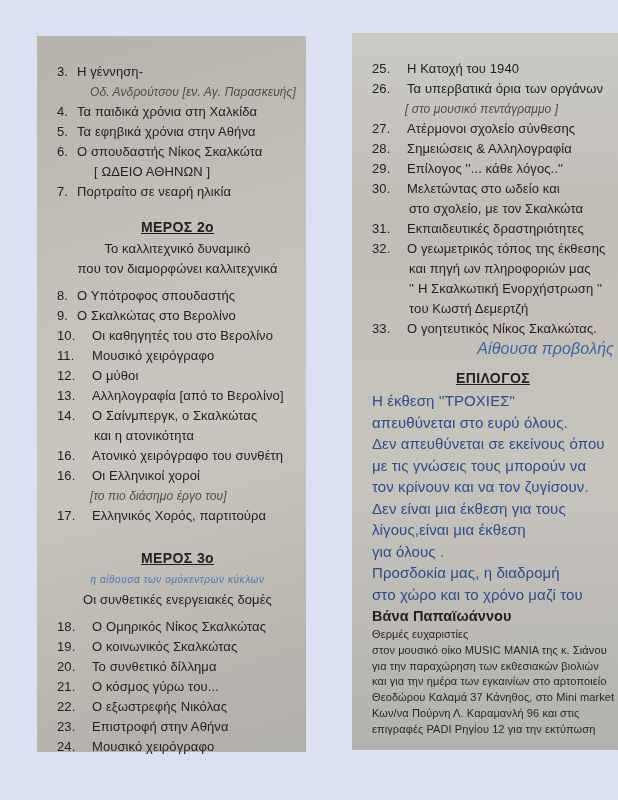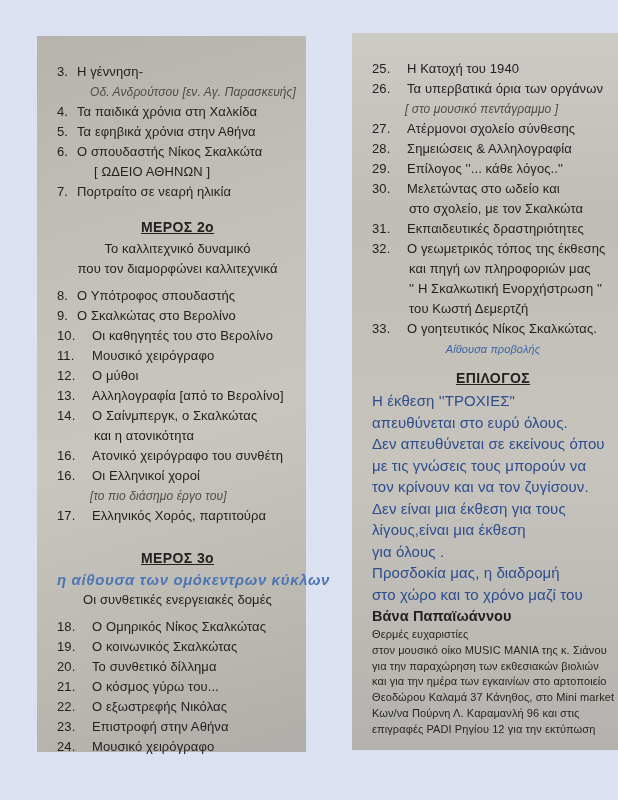--- a/index.html
+++ b/index.html
@@ -31,24 +31,24 @@
   .num { flex:0 0 auto; min-width:20px; }
   .num-wide { min-width:35px; }
   .t-cont { padding-left:37px; }
   .t-bracket { padding-left:33px; font-size:12px; font-style:italic; color:#4e4a44; }
   .t-heading {
     text-align:center; font-weight:bold; text-decoration:underline;
     font-size:14px; letter-spacing:.4px; margin:2px 0;
   }
   .t-subtitle { text-align:center; }
   .t-fancy {
-    text-align:center; color:#4c76b6; font-weight:bold; font-style:italic;
-    letter-spacing:.6px; font-size:15px;
-  }
-  .t-blue-center { text-align:center; color:#3c64a6; font-size:11px; font-style:italic; }
+    text-align:center; color:#4c76b6; font-weight:normal; font-style:italic;
+    letter-spacing:.6px; font-size:10px;
+  }
+  .t-blue-center { text-align:right; color:#3c64a6; font-size:16px; font-style:italic; }
   .t-blue-lg { color:#2d4d8d; font-size:15px; line-height:21.5px; }
   .t-bold { font-weight:bold; font-size:14.5px; line-height:22px; }
   .t-small { font-size:11px; line-height:15.8px; color:#26261f; }
   .t-gap { height:13px; }
   .t-gap-sm { height:7px; }
 </style>
 </head>
 <body>
 
 <div class="page">

